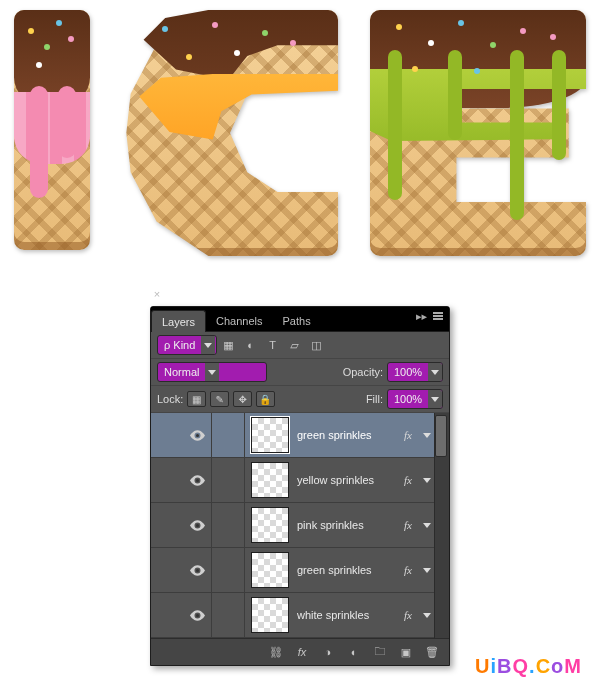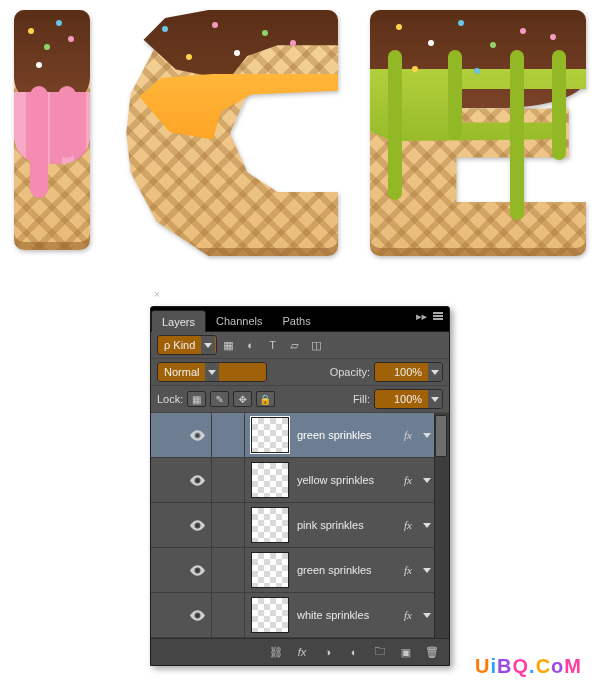--- a/index.html
+++ b/index.html
@@ -44,24 +44,24 @@
   .tab{padding:5px 10px 4px;font-size:11px;color:#bfbfbf;cursor:pointer;}
   .tab.active{background:#535353;color:#e6e6e6;border-top:1px solid #1d1d1d;border-left:1px solid #1d1d1d;border-right:1px solid #1d1d1d;border-radius:3px 3px 0 0;margin-bottom:-1px;}
   .close-x{position:absolute;left:-0px;top:-18px;width:14px;height:14px;color:#bbb;font-size:11px;text-align:center;}
   .flyout{position:absolute;right:2px;top:2px;width:18px;height:14px;display:flex;align-items:center;justify-content:center;}
   .flyout span{width:10px;height:2px;background:#aaa;box-shadow:0 3px 0 #aaa,0 -3px 0 #aaa;}
   .collapse{position:absolute;right:22px;top:3px;color:#aaa;}
   .row{display:flex;align-items:center;height:26px;padding:0 6px;gap:4px;border-bottom:1px solid #454545;}
   .row.filters .sq,.row.lock .sq{width:17px;height:14px;border:1px solid #2a2a2a;background:#5c5c5c;display:flex;align-items:center;justify-content:center;color:#ccc;font-size:10px;}
   .sq{border-radius:2px;}
   .lbl{color:#ddd;font-size:11px;}
-  .dd{display:flex;align-items:center;height:18px;background:#a16207;border:1px solid #2a2a2a;border-radius:3px;overflow:hidden;}
+  .dd{display:flex;align-items:center;height:18px;background:#a21caf;border:1px solid #2a2a2a;border-radius:3px;overflow:hidden;}
   .dd .v{padding:0 6px;color:#eee;font-size:11px;}
   .dd .ar{width:14px;height:100%;background:#555;display:flex;align-items:center;justify-content:center;}
-  .dd.sm{width:54px;padding-left:13px;}
+  .dd.sm{width:54px;}
   .dd.mode{width:108px;}
   .dd.kind{width:58px;}
   .tri{width:0;height:0;border-left:4px solid transparent;border-right:4px solid transparent;border-top:5px solid #ddd;}
   .icon-row{display:flex;gap:7px;color:#c9c9c9;}
   .icon-row span{width:15px;text-align:center;}
   .layers{max-height:226px;overflow:hidden;position:relative;}
   .scrollbar{position:absolute;right:0;top:0;width:14px;height:100%;background:#3d3d3d;border-left:1px solid #2b2b2b;}
   .thumb{position:absolute;right:2px;top:2px;width:10px;height:40px;background:#6d6d6d;border:1px solid #2b2b2b;border-radius:2px;}
   .layer{display:flex;align-items:center;height:44px;border-bottom:1px solid #3d3d3d;position:relative;padding-right:14px;padding-left:32px;}
   .layer.sel{background:#6d7d92;}

